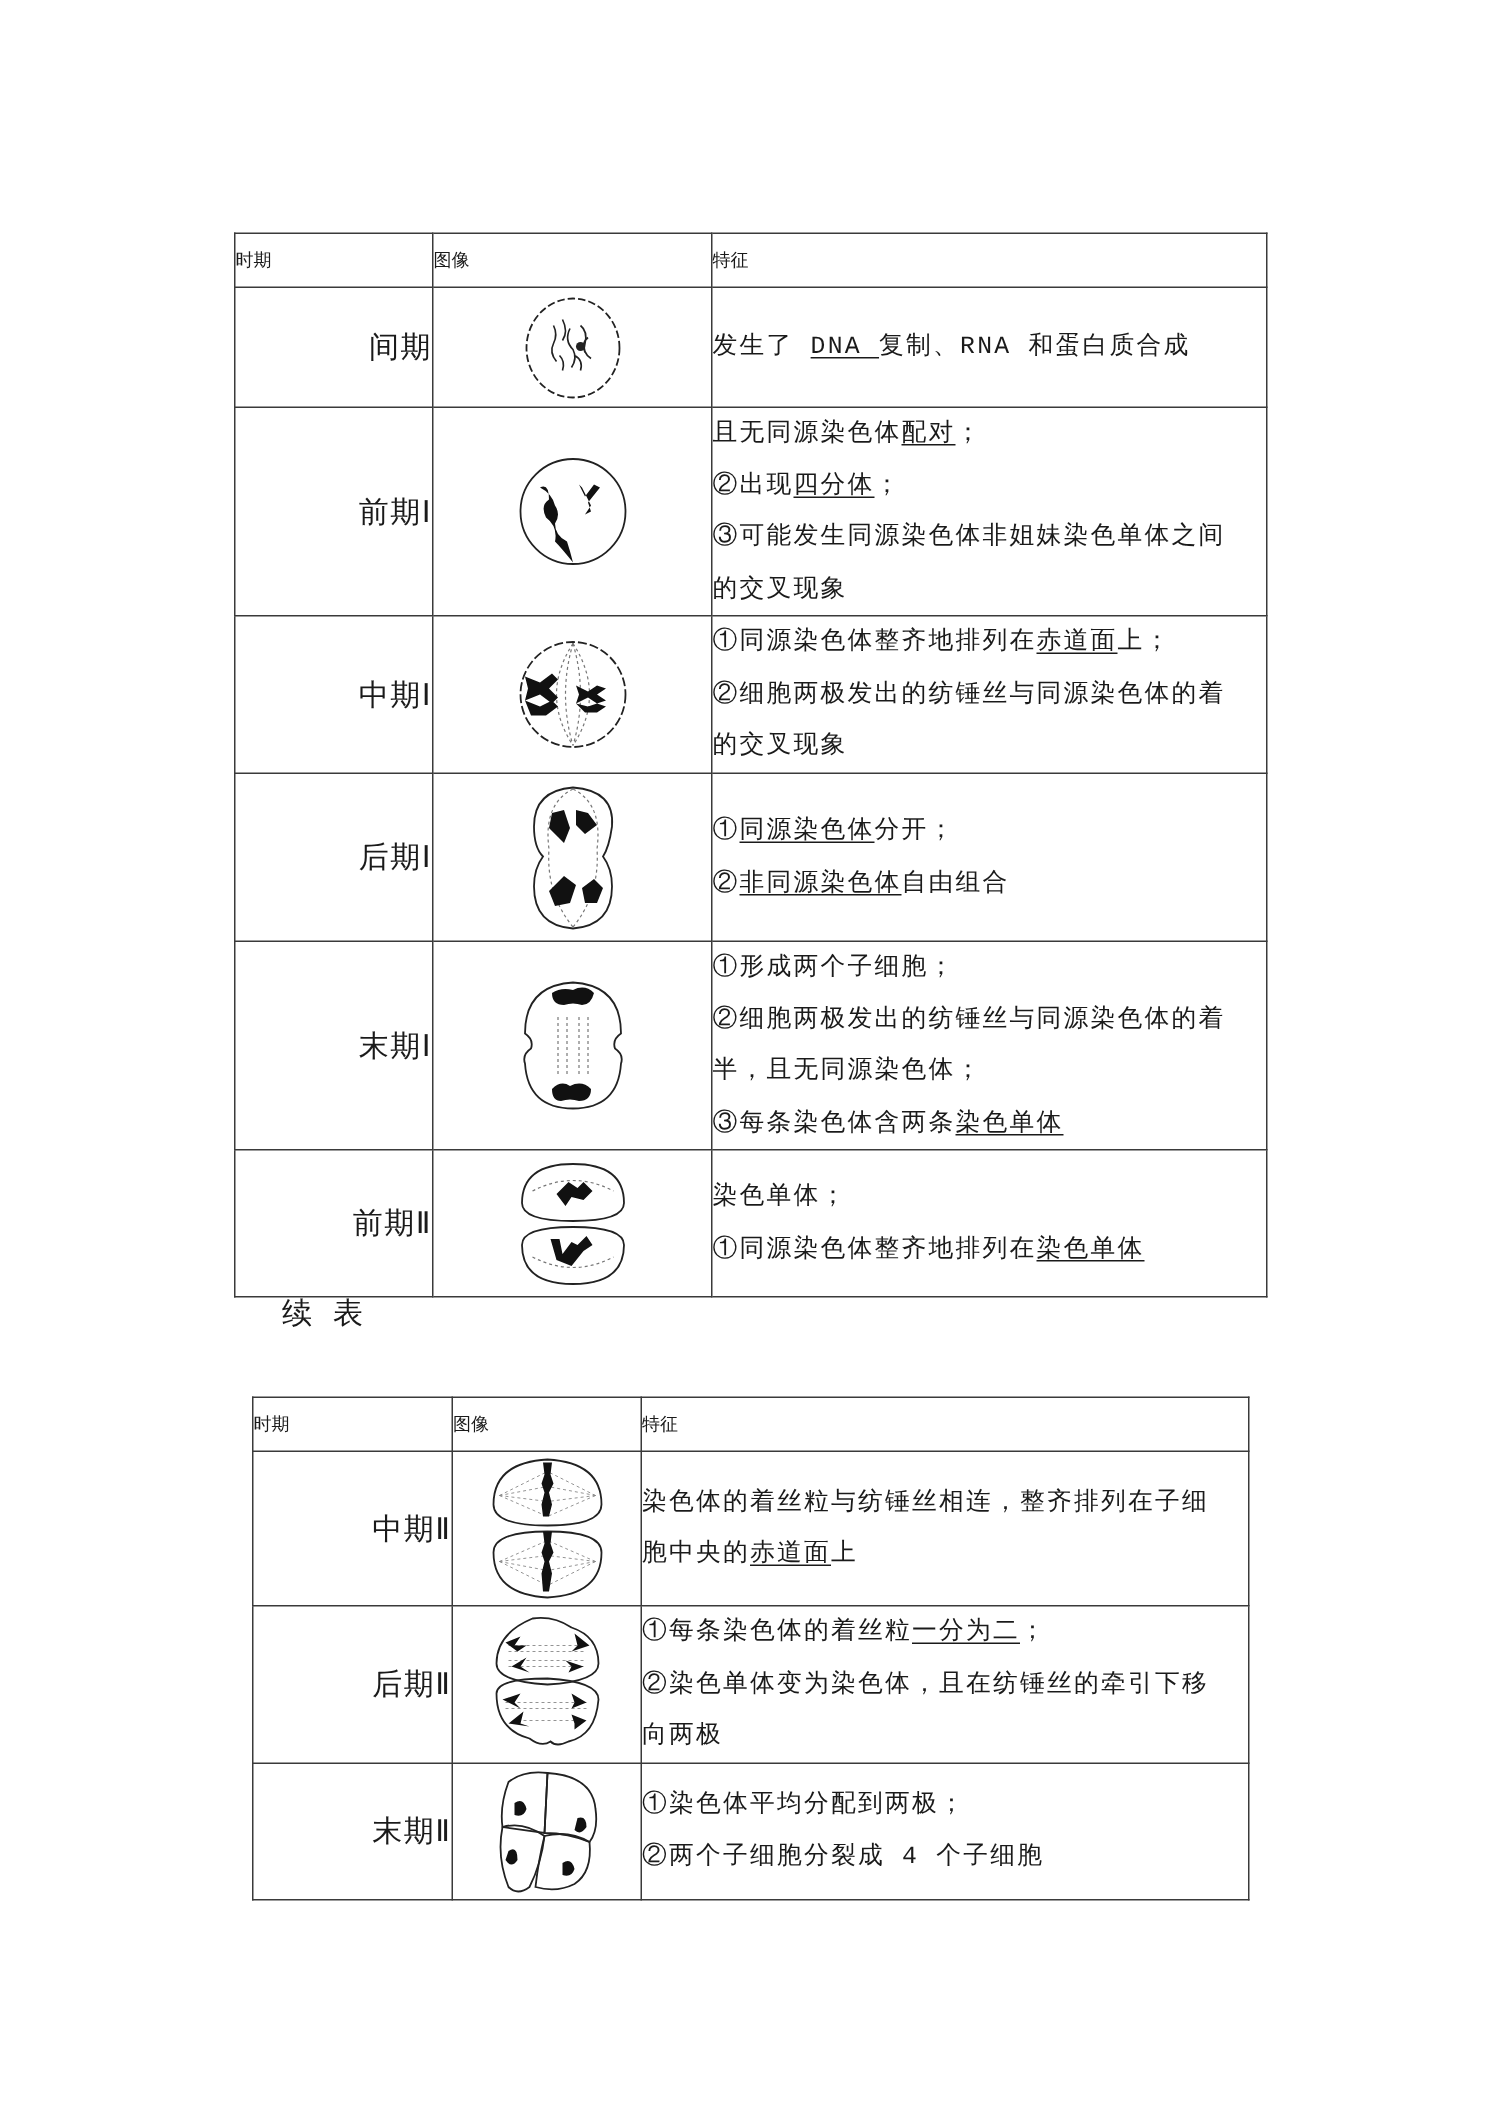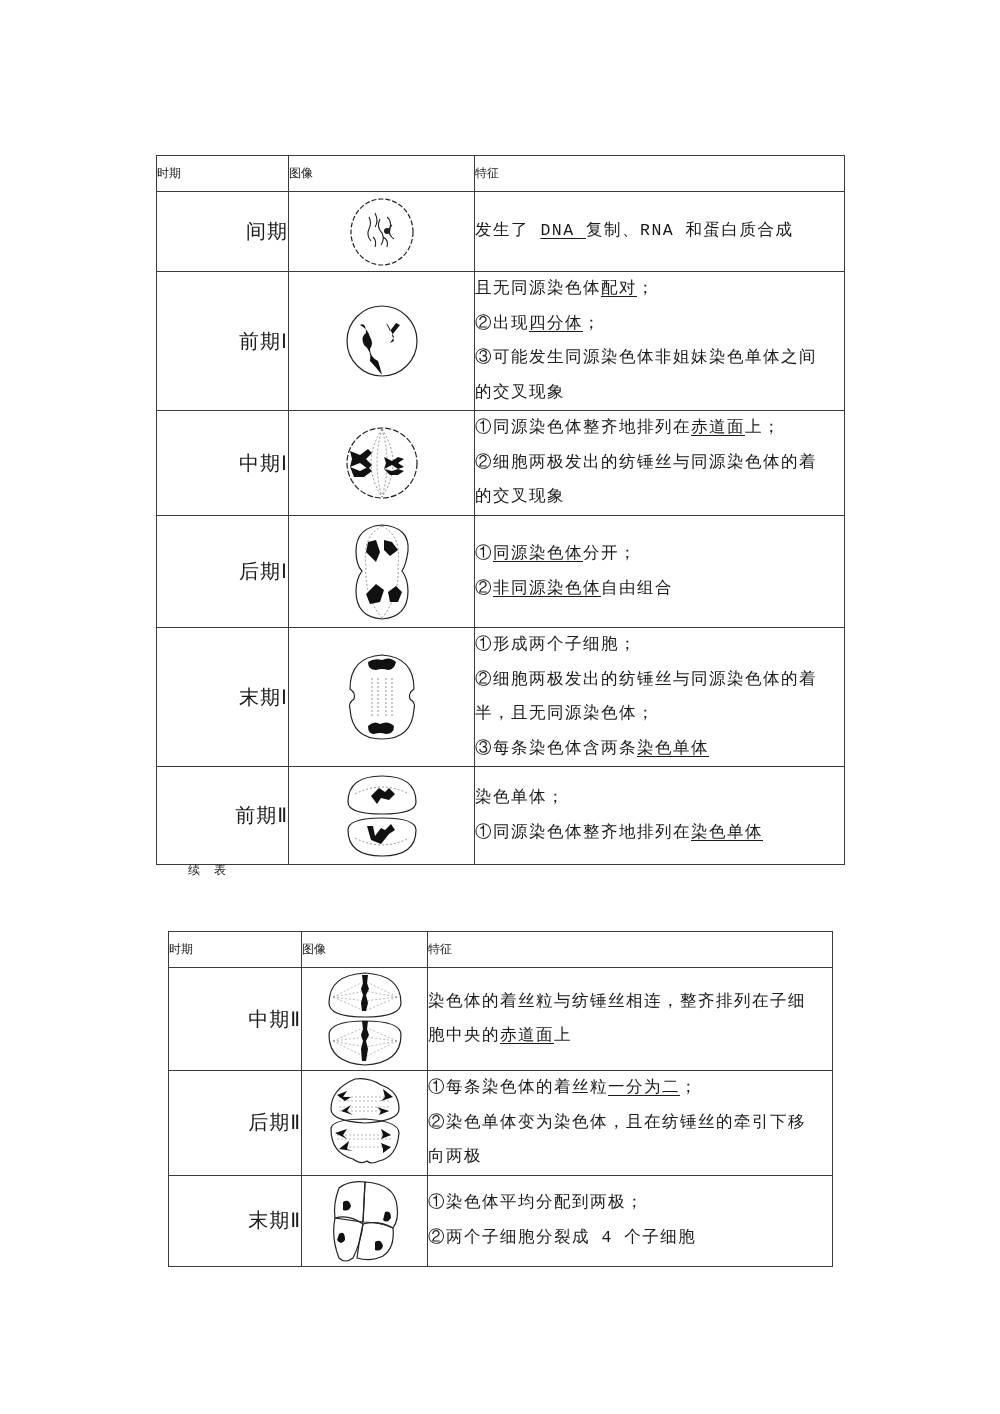--- a/index.html
+++ b/index.html
@@ -7,21 +7,21 @@
          font-family:"DejaVu Serif","Liberation Serif",serif; color:#1a1a1a; }
   .tbl { position:absolute; border-collapse:collapse; table-layout:fixed; }
   .tbl td, .tbl th { border:1.6px solid #3a3a3a; padding:0; font-weight:normal; }
   .tbl th { font-size:12px; text-align:left; vertical-align:middle; height:34px; }
   .period { font-size:20px; text-align:right; vertical-align:middle; letter-spacing:1px;font-family:Liberation Mono, monospace; }
   .img-cell { text-align:center; vertical-align:middle; }
   .img-cell svg { display:block; margin:0 auto; }
   .feat { font-size:16.5px; vertical-align:middle; padding:0 0 !important; line-height:34.5px; letter-spacing:1.5px;font-family:Liberation Mono, monospace; }
   .feat .line { display:block; }
   .u { text-decoration:underline; text-underline-offset:3px; }
-  .cont { position:absolute; left:188px; top:862px; font-size:12px; letter-spacing:14px; }
+  .cont { position:absolute; left:188px; top:862px; font-size:20px; letter-spacing:14px; }
 </style>
 </head>
 <body>
 
 <table class="tbl" style="left:156px; top:155px; width:688px;">
   <colgroup>
       <col style="width:132px">
       <col style="width:186px">
       <col style="width:370px">
     </colgroup>

